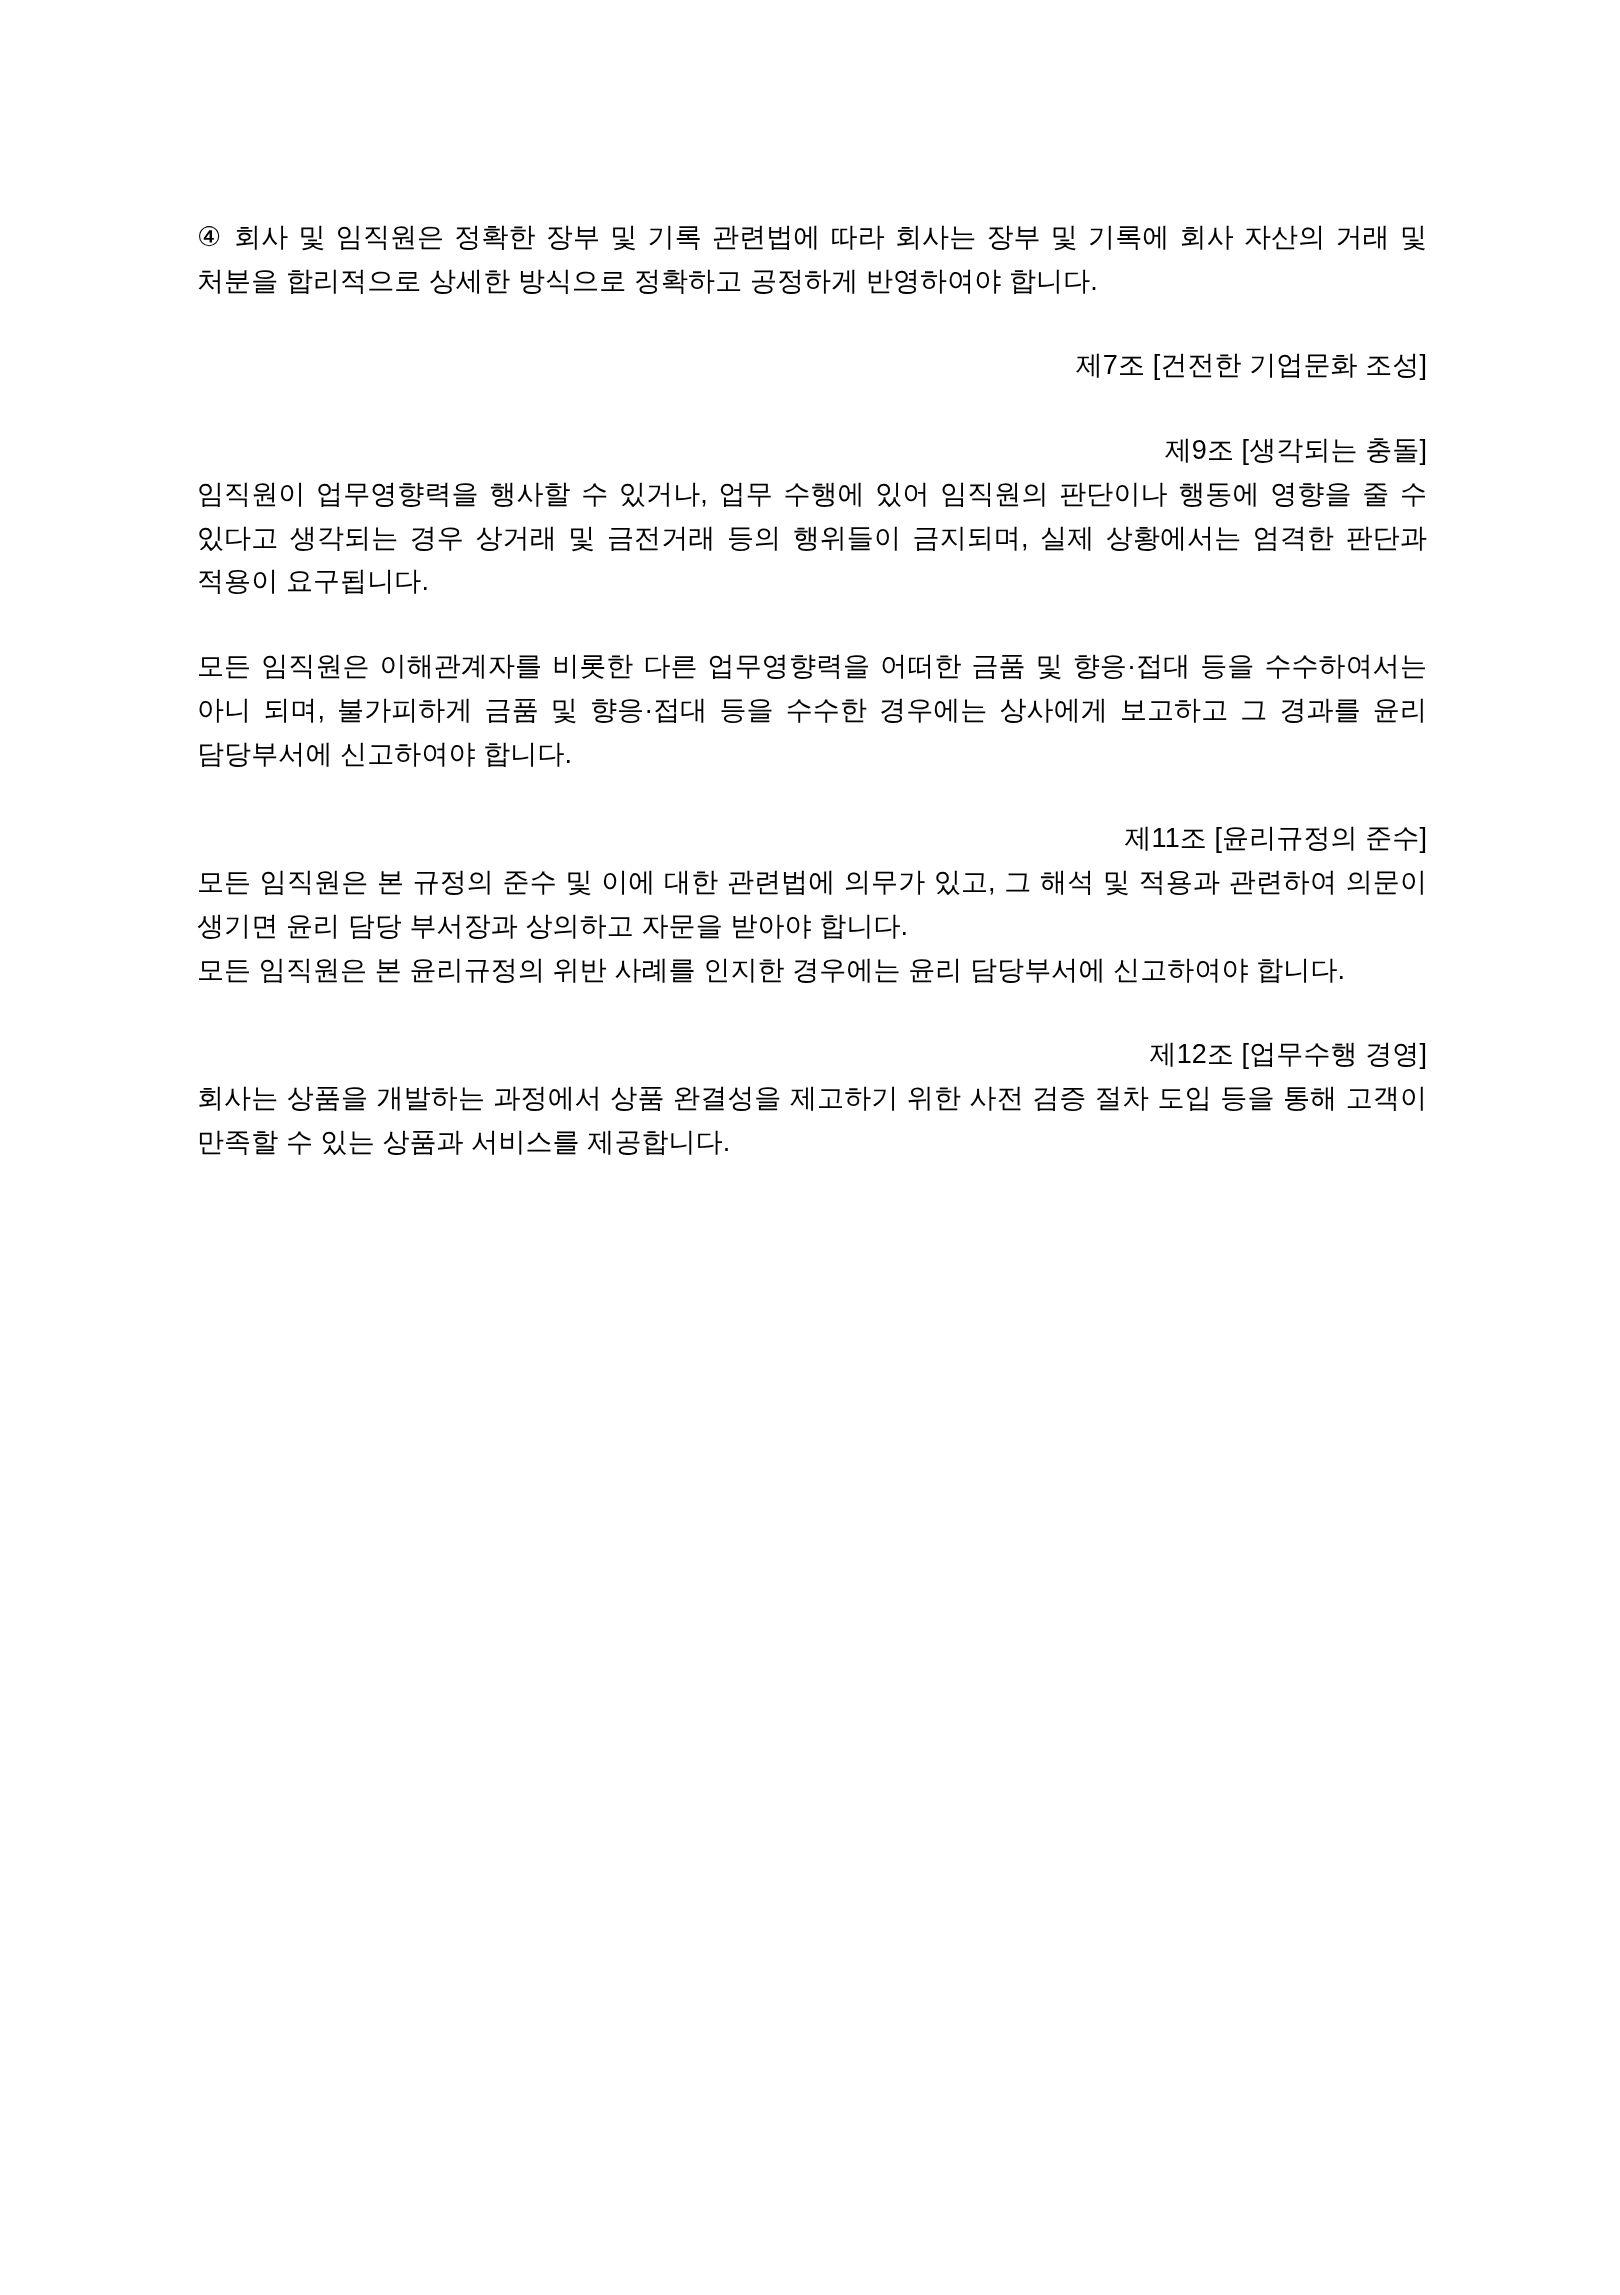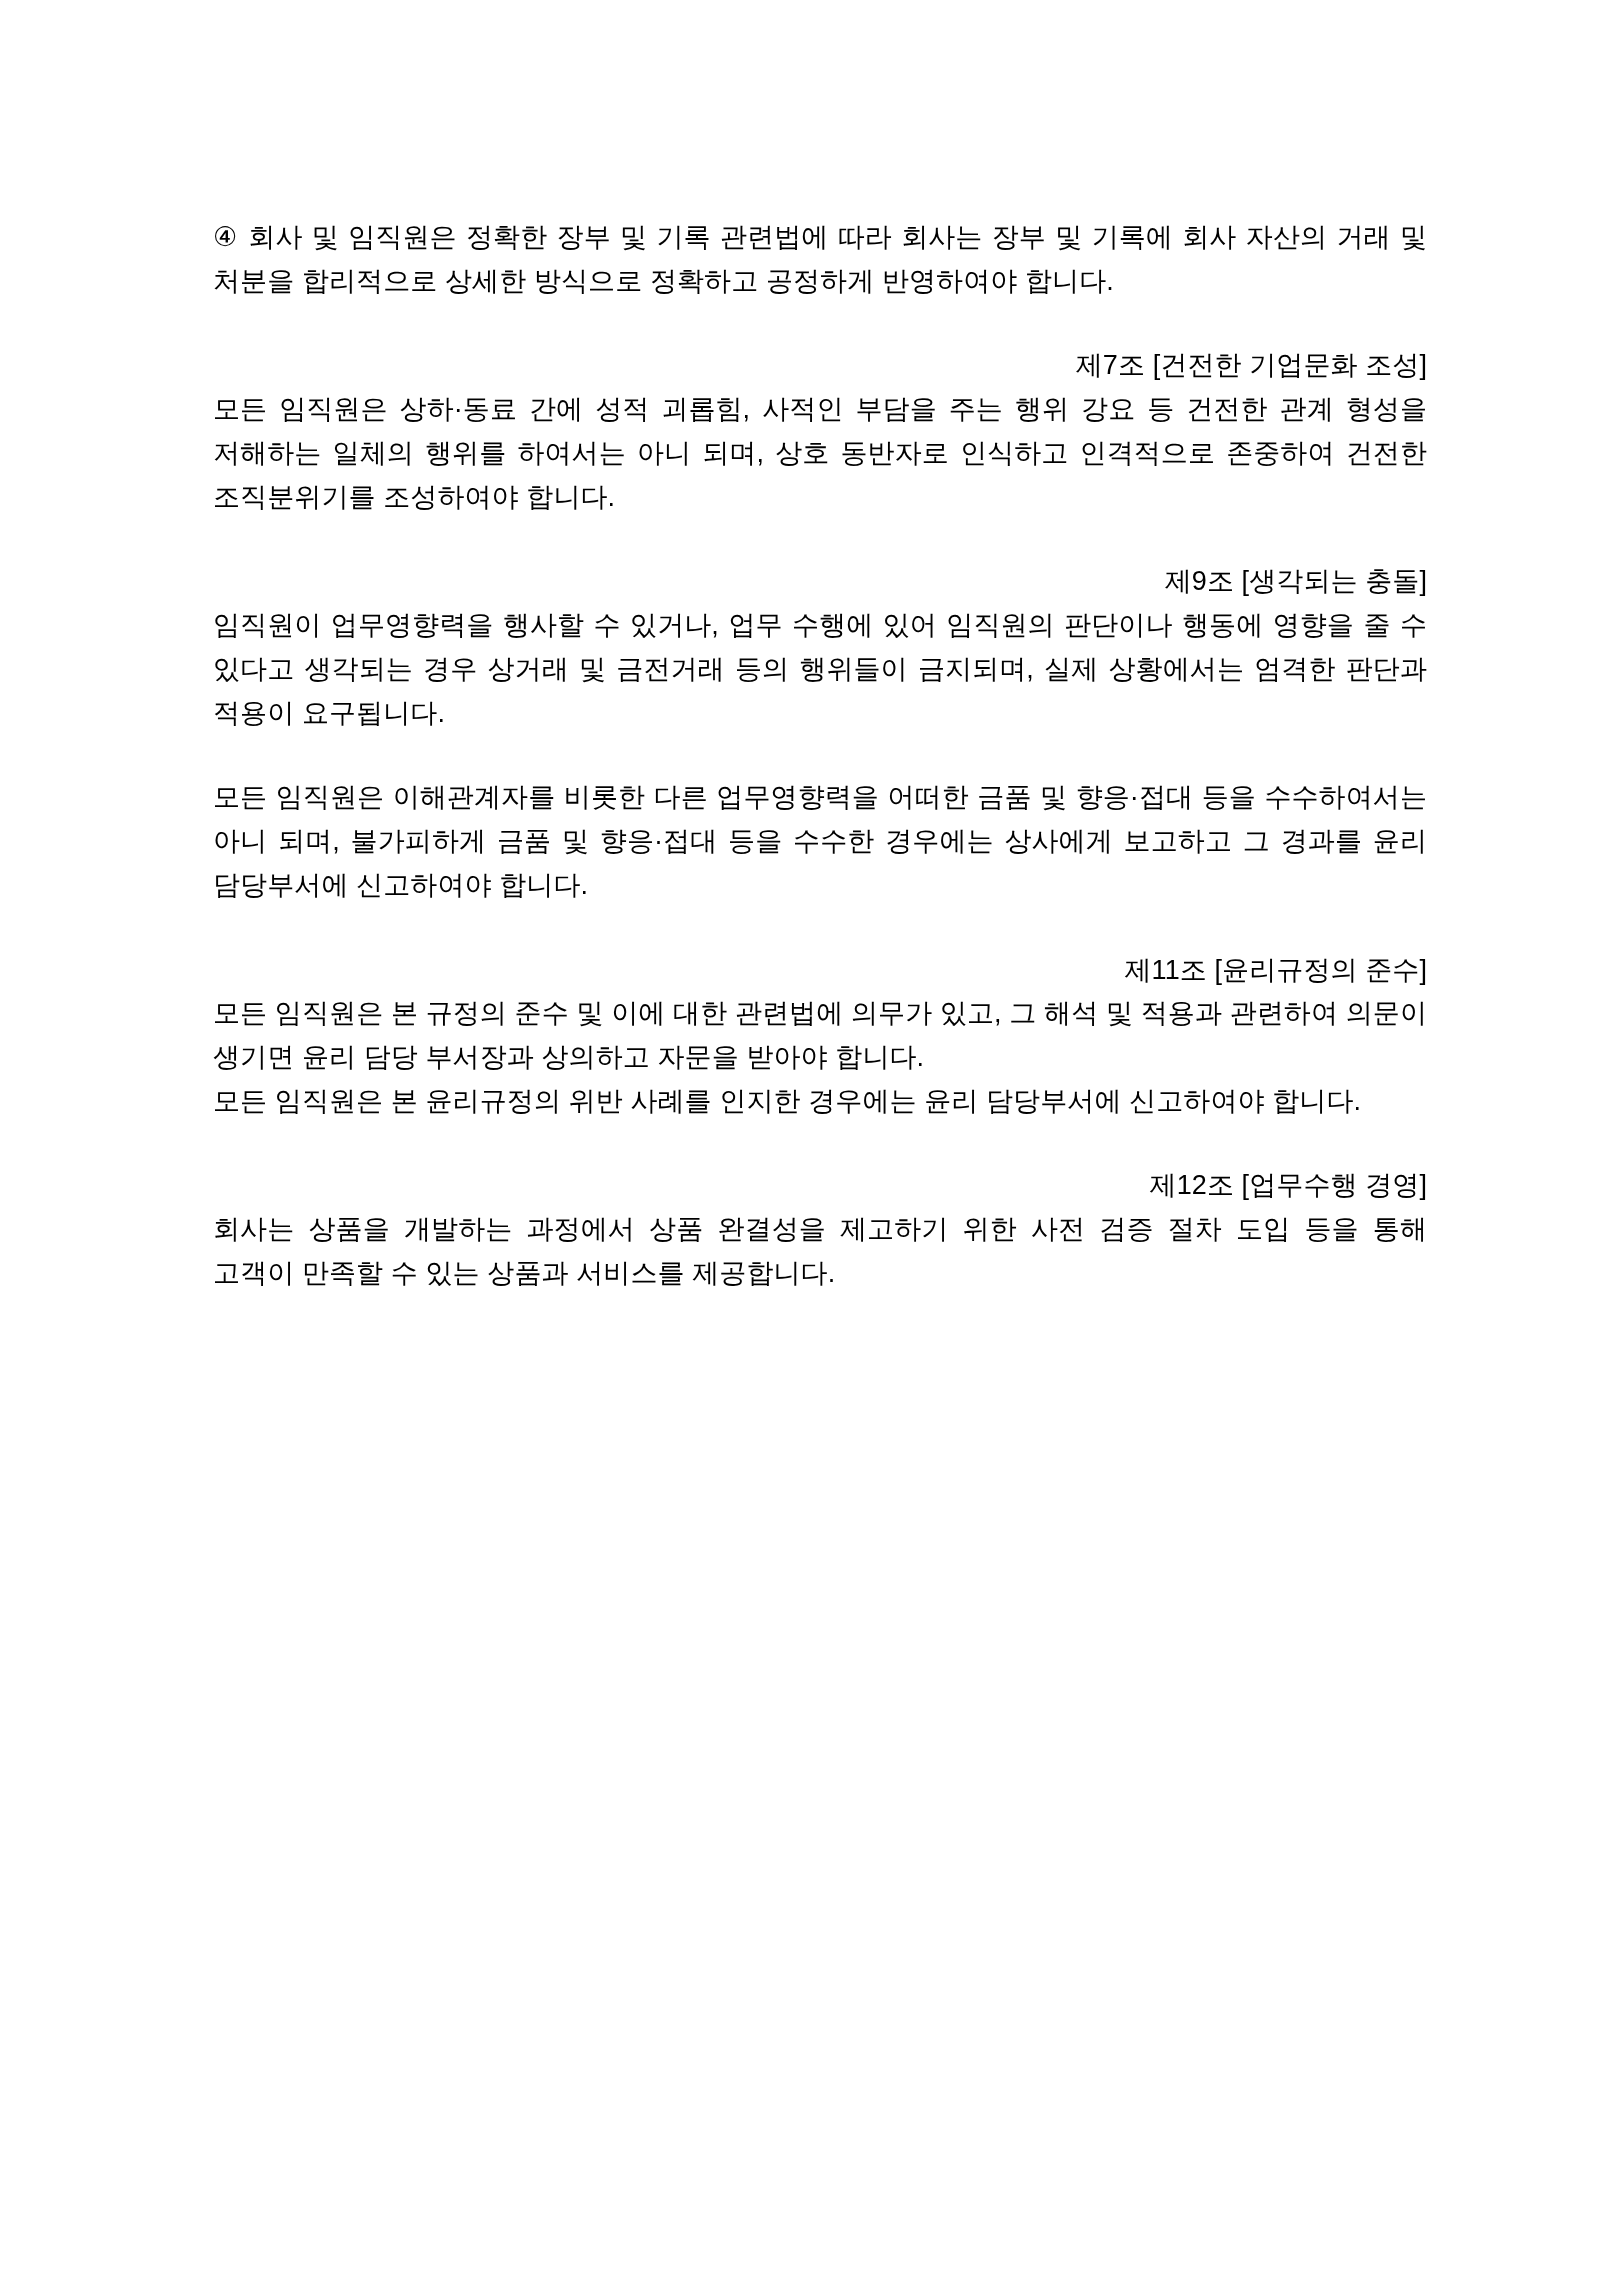--- a/index.html
+++ b/index.html
@@ -16,21 +16,21 @@
     width: 1621px;
     height: 2295px;
     background: #ffffff;
     box-sizing: border-box;
     padding: 216px 197px 0 197px;
   }
   .doc-body {
     width: 1230px;
   }
   .block {
-    margin: 0 0 41px 16px;
+    margin: 0 0 41px 0;
   }
   .block:last-child {
     margin-bottom: 0;
   }
   .para {
     font-size: 27px;
     line-height: 1.62;
     text-align: justify;
     text-justify: inter-character;
     letter-spacing: 0.1px;
@@ -53,21 +53,20 @@
 
 <div class="page">
   <div class="doc-body">
 
     <div class="block">
       <p class="para last-line-natural">④ 회사 및 임직원은 정확한 장부 및 기록 관련법에 따라 회사는 장부 및 기록에 회사 자산의 거래 및 처분을 합리적으로 상세한 방식으로 정확하고 공정하게 반영하여야 합니다.</p>
     </div>
 
     <div class="block">
       <p class="heading">제7조 [건전한 기업문화 조성]</p>
-      <p class="para last-line-natural">모든 임직원은 상하·동료 간에 성적 괴롭힘, 사적인 부담을 주는 행위 강요 등 건전한 관계 형성을 저해하는 일체의 행위를 하여서는 아니 되며, 상호 동반자로 인식하고 인격적으로 존중하여 건전한 조직분위기를 조성하여야 합니다.</p>
     </div>
 
 
     <div class="block">
       <p class="heading">제9조 [생각되는 충돌]</p>
       <p class="para last-line-natural">임직원이 업무영향력을 행사할 수 있거나, 업무 수행에 있어 임직원의 판단이나 행동에 영향을 줄 수 있다고 생각되는 경우 상거래 및 금전거래 등의 행위들이 금지되며, 실제 상황에서는 엄격한 판단과 적용이 요구됩니다.</p>
     </div>
 
     <div class="block">
       <p class="para last-line-natural">모든 임직원은 이해관계자를 비롯한 다른 업무영향력을 어떠한 금품 및 향응·접대 등을 수수하여서는 아니 되며, 불가피하게 금품 및 향응·접대 등을 수수한 경우에는 상사에게 보고하고 그 경과를 윤리 담당부서에 신고하여야 합니다.</p>

